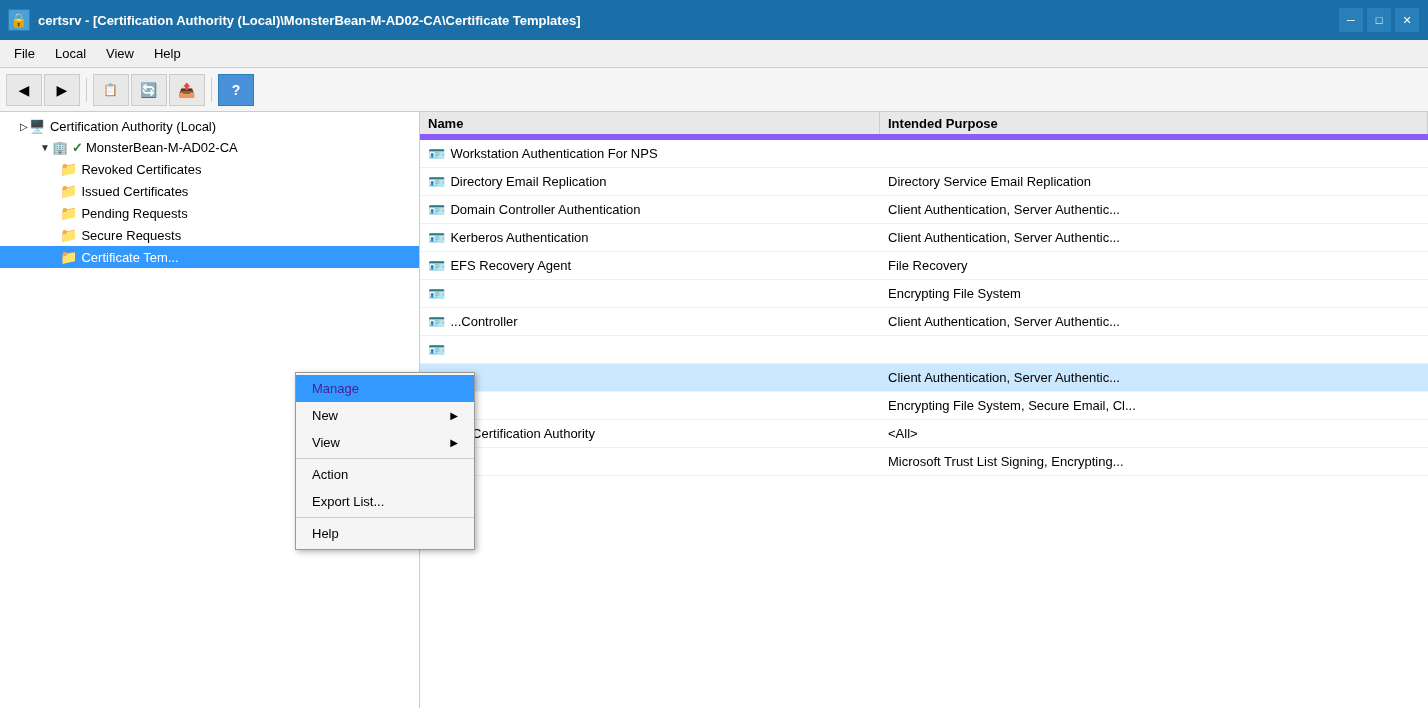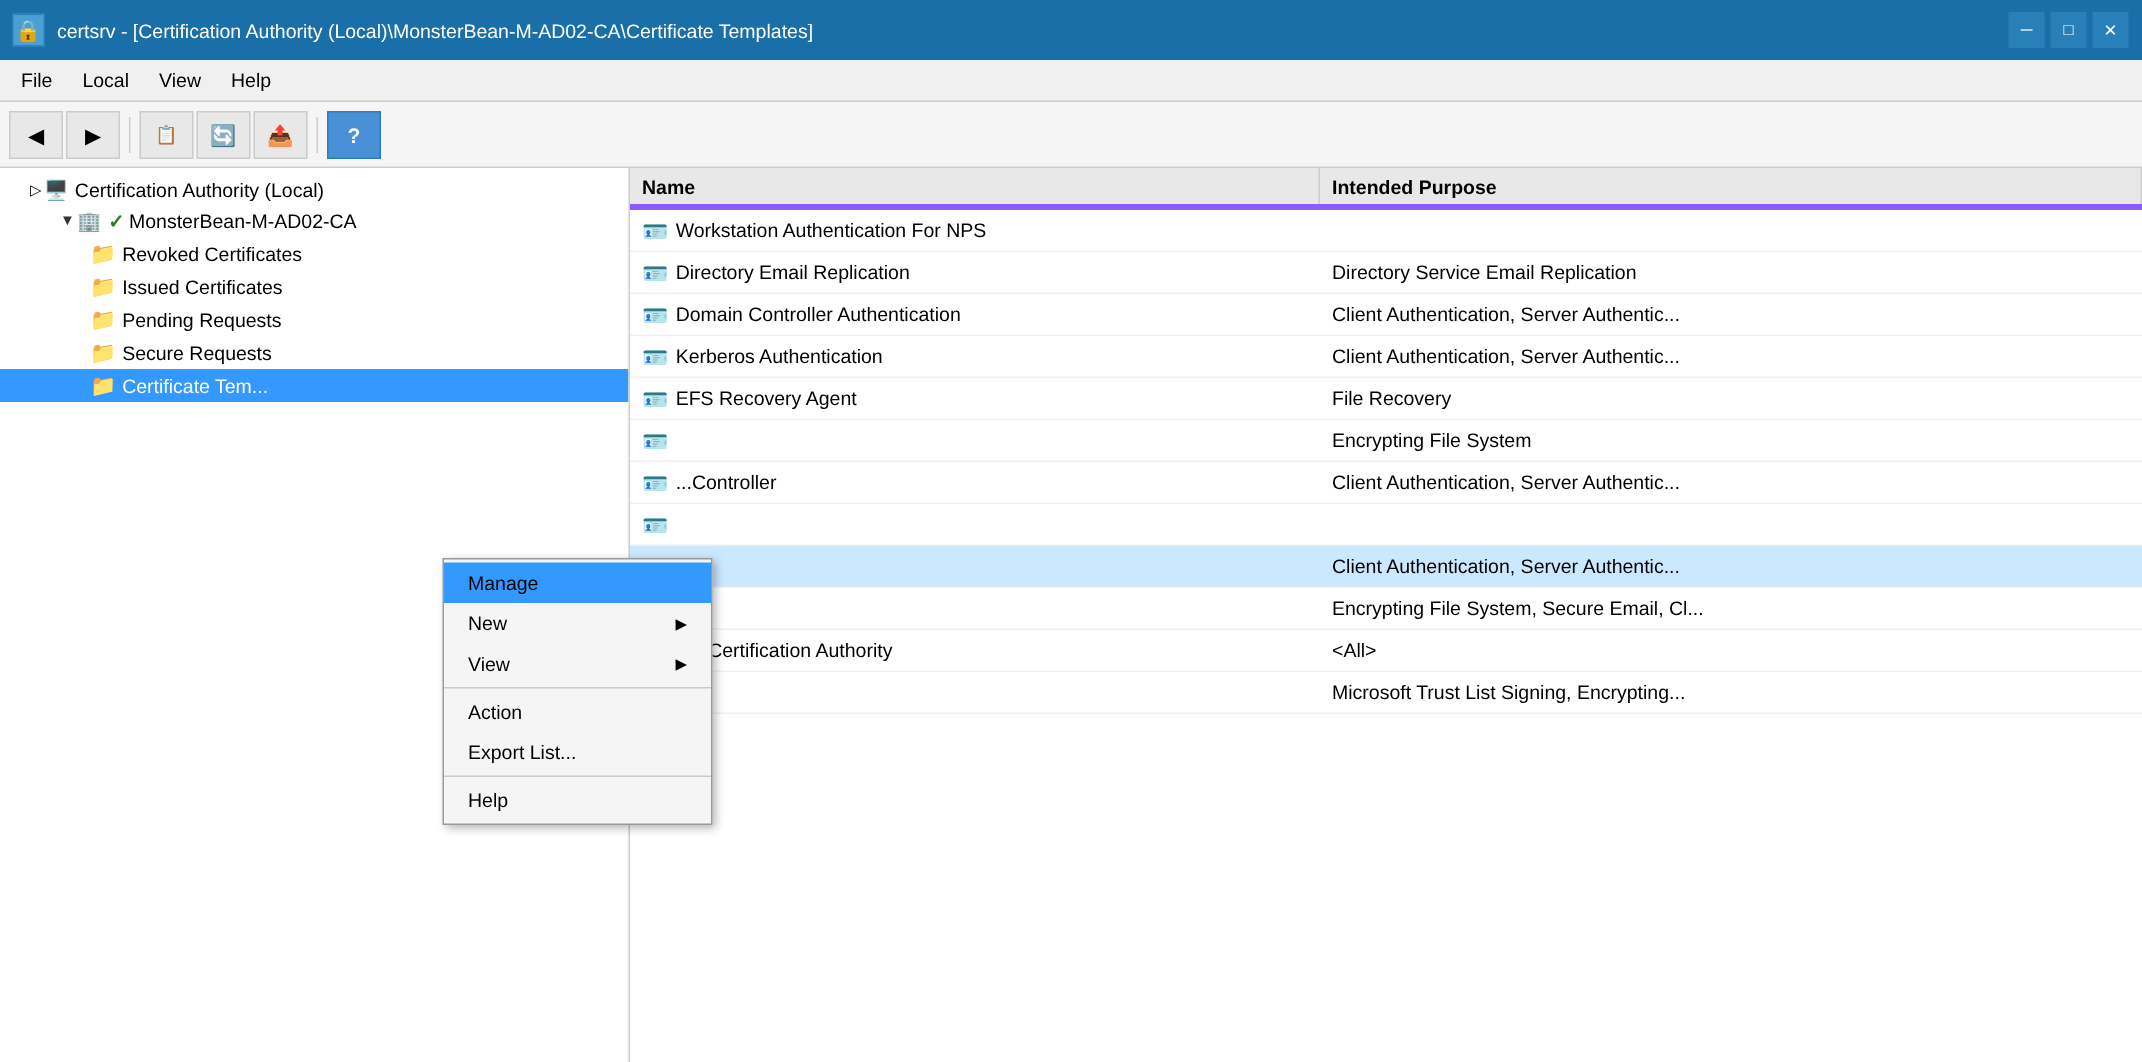--- a/index.html
+++ b/index.html
@@ -19,21 +19,21 @@
     .title-bar-icon {
       width: 22px; height: 22px;
       background: #4a9fd4;
       border: 1px solid #2980b9;
       display: flex; align-items: center; justify-content: center;
       font-size: 14px;
     }
     .title-bar-text {
       flex: 1;
       font-size: 13px;
-      font-weight: normal;
+      font-weight: bold;
     }
     .title-bar-controls {
       display: flex; gap: 2px;
     }
     .title-btn {
       width: 26px; height: 26px;
       background: #2980b9;
       border: 1px solid #1a6fa8;
       color: #fff;
       display: flex; align-items: center; justify-content: center;
@@ -114,21 +114,21 @@
 
     
     .right-pane {
       flex: 1;
       background: #fff;
       overflow: hidden;
     }
     .list-header {
       display: flex;
       background: #e8e8e8;
-      border-bottom: 4px solid #8b5cf6;
+      border-bottom: 6px solid #8b5cf6;
       height: 28px;
       align-items: center;
     }
     .list-header-cell {
       padding: 0 8px;
       font-weight: bold;
       font-size: 13px;
       border-right: 1px solid #ccc;
       height: 100%;
       display: flex;
@@ -170,21 +170,21 @@
       padding: 2px 0;
     }
     .ctx-item {
       padding: 6px 16px;
       cursor: pointer;
       font-size: 13px;
       display: flex;
       align-items: center;
       justify-content: space-between;
     }
-    .ctx-item.highlighted { background: #3399ff; color: #000000; }
+    .ctx-item.highlighted { background: #3399ff; color: #4c1d95; }
     .ctx-separator {
       height: 1px;
       background: #ccc;
       margin: 2px 0;
     }
     .ctx-arrow { font-size: 10px; }
   </style>
 </head>
 <body>
 

